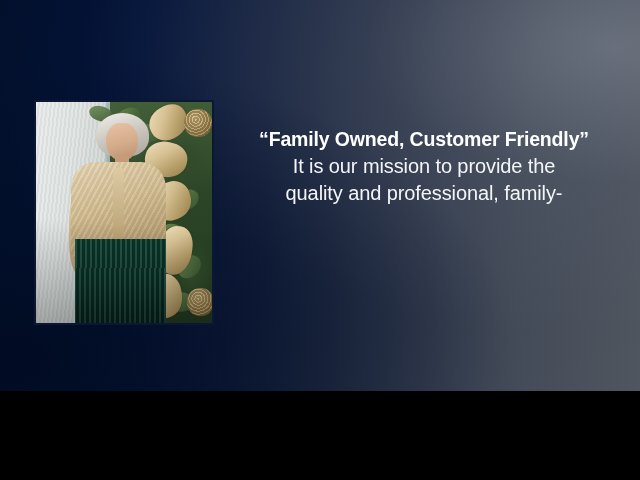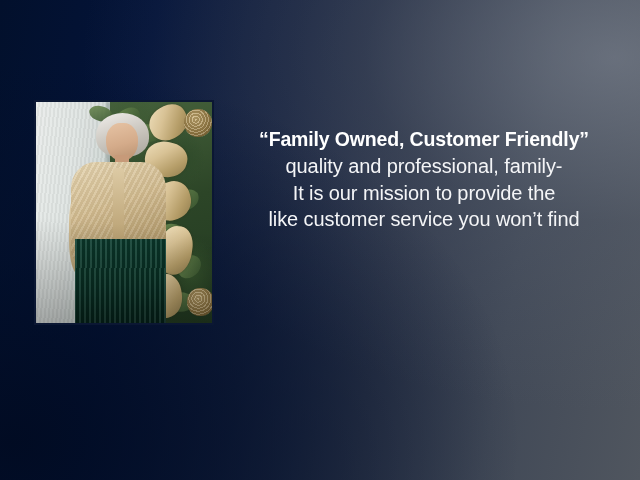--- a/index.html
+++ b/index.html
@@ -3,21 +3,21 @@
 <meta charset="utf-8">
 <style>
   html, body {
     margin: 0;
     padding: 0;
     background: #000;
   }
   #slide {
     position: relative;
     width: 640px;
-    height: 480px;
+    height: 391px;
     overflow: hidden;
     font-family: "Liberation Sans", sans-serif;
     background: #ec4899;
   }
   
   .bg-base {
     position: absolute;
     inset: 0;
     background: linear-gradient(100deg,
         #02102c 0%,
@@ -238,18 +238,17 @@
       <div class="blouse"></div>
       <div class="tie"></div>
       <div class="skirt"></div>
 
       <div class="photo-shade"></div>
     </div>
   </div>
 
   <div class="copy">
     <div class="headline">“Family Owned, Customer Friendly”</div>
+    <div class="body-line">It is our mission to provide the</div>
     <div class="body-line">quality and professional, family-</div>
-    <div class="body-line">It is our mission to provide the</div>
-    <div class="body-line">like customer service you won’t find</div>
   </div>
 
 </div>
 
 </body></html>

